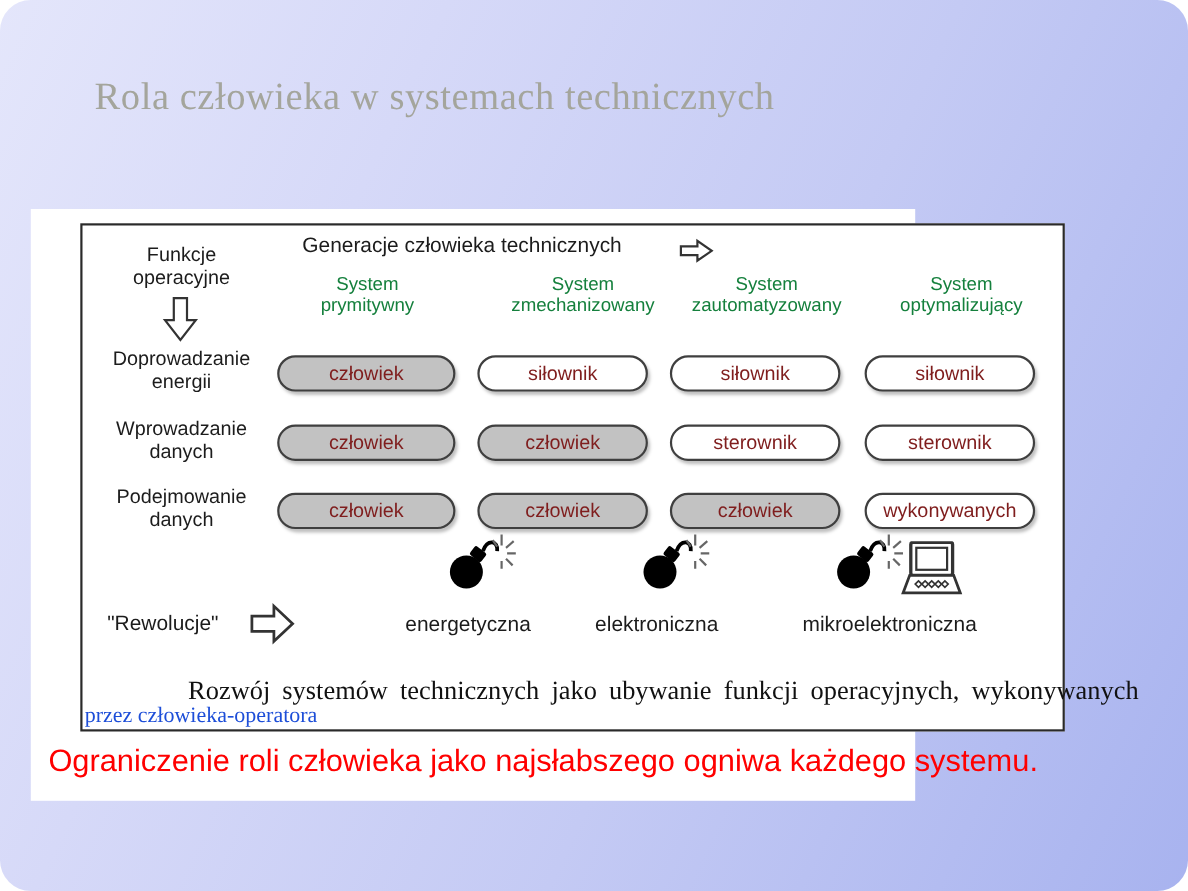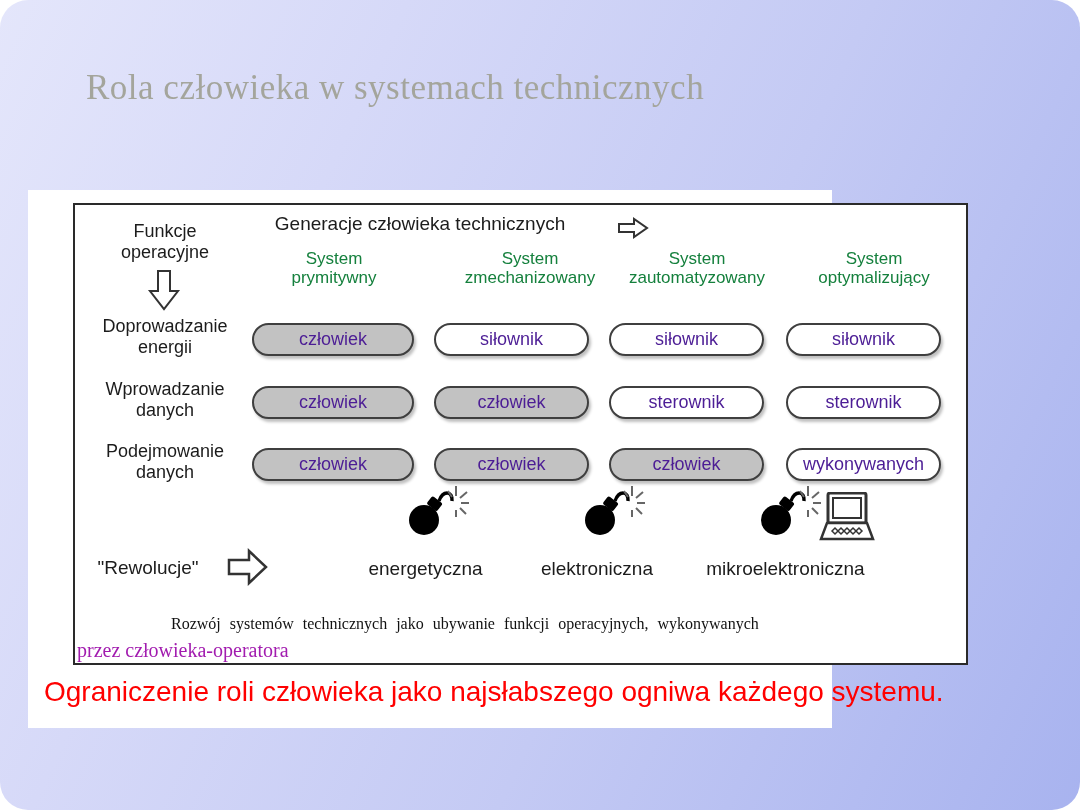--- a/index.html
+++ b/index.html
@@ -38,50 +38,50 @@
   .col-head.c3{left:704px;}
   .row-label{left:0;width:180px;text-align:center;}
   .row-label.r0{top:111px;}
   .row-label.r1{top:174px;}
   .row-label.r2{top:236px;}
   .down-arrow{left:72px;top:64px;}
   .pill{
     position:absolute;height:33px;box-sizing:border-box;
     border:2px solid #3f3f3f;border-radius:18px;
     display:flex;align-items:center;justify-content:center;
-    font-size:18px;color:#4c1d95;
+    font-size:18px;color:#7f1d1d;
     background:var(--machine-fill,#fff);
     box-shadow:2px 3px 3px rgba(0,0,0,0.25);
   }
   .pill.human{background:var(--human-fill,#c2c2c2);}
   .pill.machine{background:var(--machine-fill,#ffffff);}
   .pill.r0{top:118px;} .pill.r1{top:181px;} .pill.r2{top:243px;}
   .pill.c0{left:177px;width:162px;}
   .pill.c1{left:359px;width:155px;}
   .pill.c2{left:534px;width:155px;}
   .pill.c3{left:711px;width:155px;}
   .bomb{width:62px;height:54px;}
   .bomb.b0{left:332px;top:279px;}
   .bomb.b1{left:508px;top:279px;}
   .bomb.b2{left:684px;top:279px;}
   .laptop{left:744px;top:287px;width:56px;height:52px;}
   .rev-label{left:8px;top:352px;width:130px;text-align:center;font-size:19px;color:#1c1c1c;}
   .rev-arrow{left:152px;top:341px;}
   .rev-name{top:353px;font-size:19px;color:#1c1c1c;text-align:center;}
   .rev-name.n0{left:268px;width:165px;}
   .rev-name.n1{left:447px;width:150px;}
-  .rev-name.n2{left:608px;width:205px;}
+  .rev-name.n2{left:608px;width:205px;text-align:right;}
   .caption1{
     left:96px;top:410px;width:794px;
-    font-family:"Liberation Serif",serif;font-size:16px;color:#111;
+    font-family:"Liberation Serif",serif;font-size:24px;color:#111;
     word-spacing:5px;white-space:nowrap;
   }
   .caption2{
     left:2px;top:434px;width:500px;
-    font-family:"Liberation Serif",serif;font-size:20px;color:#a21caf;
+    font-family:"Liberation Serif",serif;font-size:20px;color:#1d4ed8;
   }
   .conclusion{
     position:absolute;left:44px;top:676px;width:960px;
     font-size:28px;color:var(--conclusion-color,#ff0000);
     white-space:nowrap;
   }
   svg{display:block;}
 </style>
 </head>
 <body>

